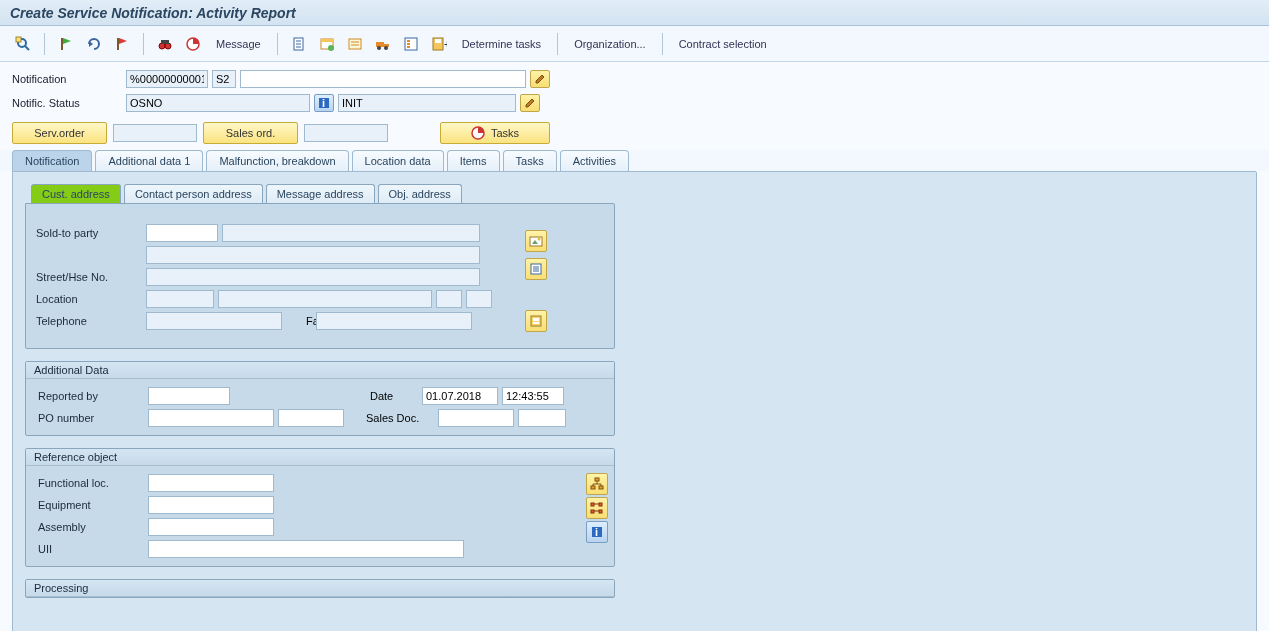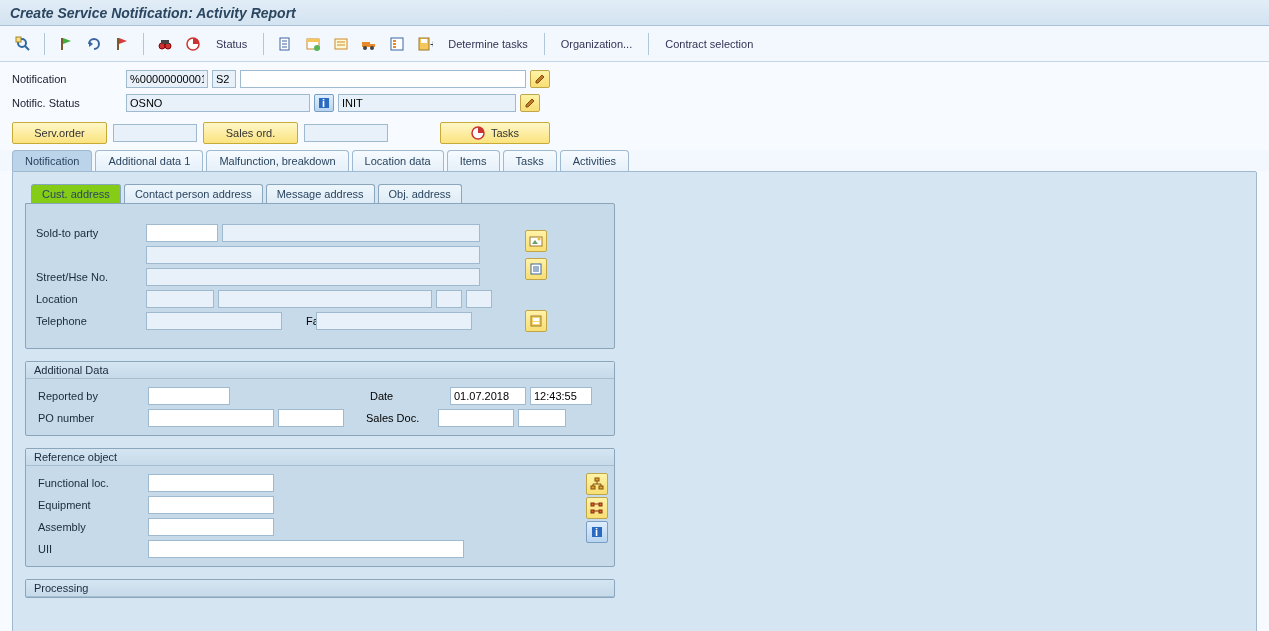--- a/index.html
+++ b/index.html
@@ -92,21 +92,21 @@
         <circle cx="11" cy="10" r="3" fill="#c33" stroke="#800"></circle>
         <rect x="4" y="4" width="8" height="4" fill="#444"></rect>
       </svg>
     </span>
   <span class="tb-btn">
       <svg width="16" height="16">
         <circle cx="8" cy="8" r="6" fill="#fff" stroke="#c33" stroke-width="1.5"></circle>
         <path d="M8 8 L8 2 A6 6 0 0 1 14 8 Z" fill="#c33"></path>
       </svg>
     </span>
-  <span class="tb-text">Status</span>
+  <span class="tb-text">Message</span>
   <span class="tb-sep"></span>
   <span class="tb-btn">
       <svg width="16" height="16">
         <rect x="3" y="2" width="9" height="12" fill="#fff" stroke="#3a66a0"></rect>
         <line x1="5" y1="5" x2="10" y2="5" stroke="#3a66a0"></line>
         <line x1="5" y1="8" x2="10" y2="8" stroke="#3a66a0"></line>
         <line x1="5" y1="11" x2="10" y2="11" stroke="#3a66a0"></line>
       </svg>
     </span>
   <span class="tb-btn">
@@ -277,21 +277,21 @@
     </div>
   </div>
 
   <div class="group">
     <div class="group-title">Additional Data</div>
     <div class="group-body">
       <div class="form-row">
         <span class="lbl">Reported by</span>
         <input class="fld" style="width: 82px;" value="">
         <span style="flex:0 0 140px"></span>
-        <span style="width:80px">Date</span>
+        <span style="width:52px">Date</span>
         <input class="fld" style="width: 76px;" value="01.07.2018">
         <input class="fld" style="width: 62px; margin-left: 4px;" value="12:43:55">
       </div>
       <div class="form-row">
         <span class="lbl">PO number</span>
         <input class="fld" style="width: 126px;" value="">
         <input class="fld" style="width: 66px; margin-left: 4px;" value="">
         <span style="flex:0 0 22px"></span>
         <span style="width:72px">Sales Doc.</span>
         <input class="fld" style="width: 76px;" value="">

